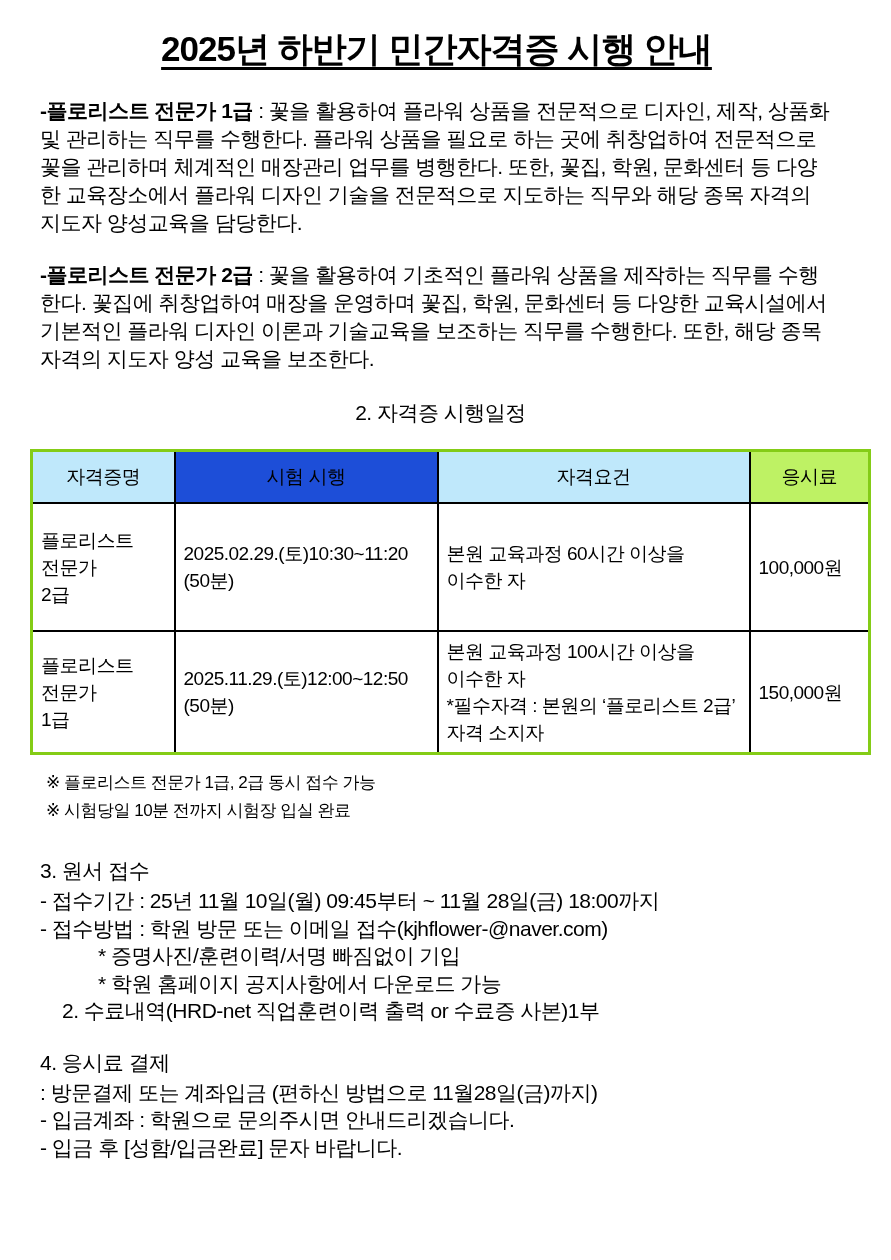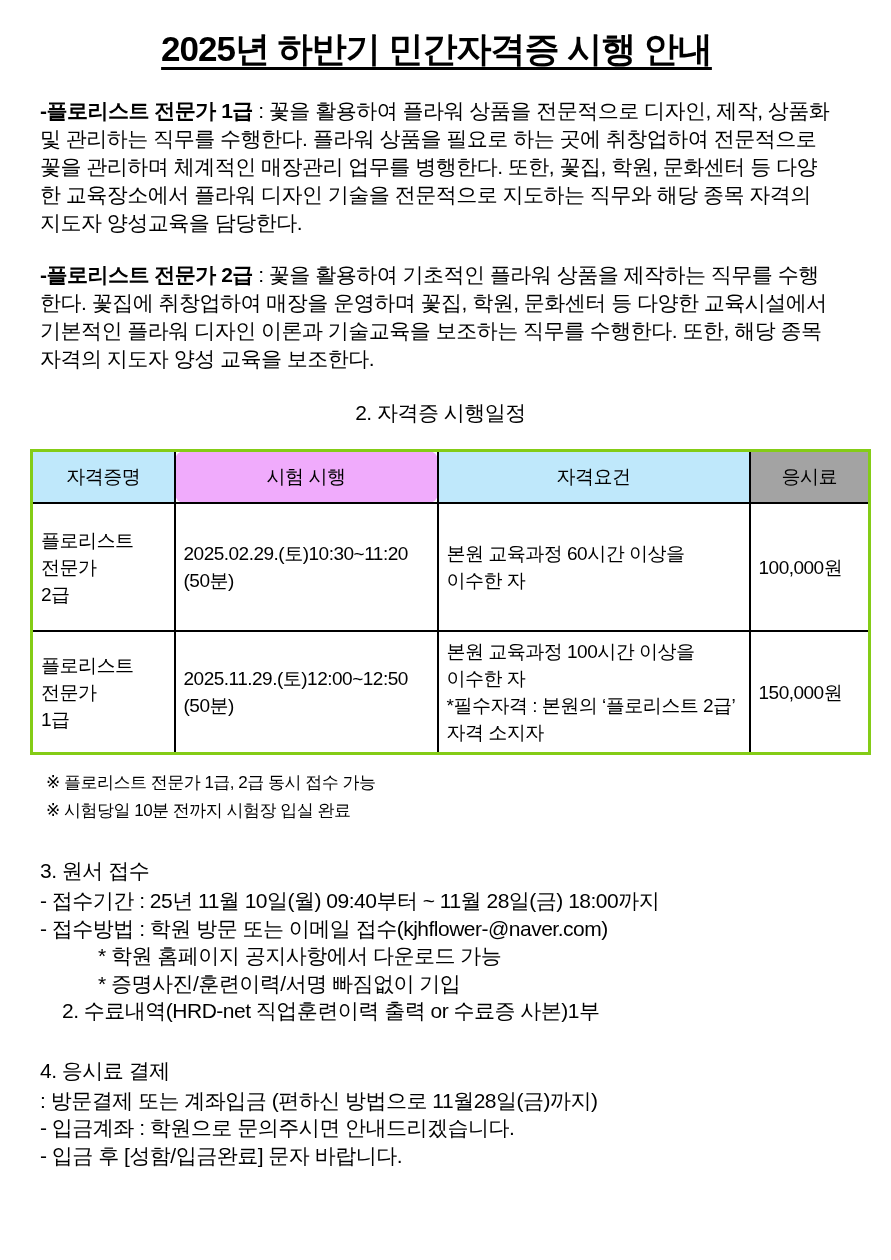--- a/index.html
+++ b/index.html
@@ -20,21 +20,21 @@
     text-decoration:underline;
     text-underline-offset:6px;
     text-decoration-thickness:3px;
     margin:8px 0 0 0;
   }
 
   .sec-heading{font-size:21px;margin:0;font-weight:400;letter-spacing:-0.5px;}
   .h1{margin-top:46px;}
   .h2{margin-top:26px;margin-left:8px;text-align:center;}
   .h3{margin-top:32px;}
-  .h4{margin-top:32px;}
+  .h4{margin-top:24px;}
 
   .para{
     font-size:21px;
     line-height:28px;
     letter-spacing:-0.5px;
     margin:24px 0 0 0;
     text-align:left;
   }
   .para .lead{font-weight:700;}
 
@@ -91,23 +91,23 @@
   <table class="schedule">
     <colgroup>
       <col style="width:143px">
       <col style="width:263px">
       <col style="width:312px">
       <col style="width:120px">
     </colgroup>
     <thead>
       <tr>
         <th style="background: rgb(191, 232, 251);">자격증명</th>
-        <th style="background: #f0abfc; border-radius: 9px;">시험 시행</th>
+        <th style="background: #1d4ed8;">시험 시행</th>
         <th style="background: rgb(191, 232, 251);">자격요건</th>
-        <th style="background: #a3a3a3;">응시료</th>
+        <th style="background: #bef264;">응시료</th>
       </tr>
     </thead>
     <tbody>
       <tr class="row-a">
         <td>플로리스트 전문가
 2급</td>
         <td>2025.02.29.(토)10:30~11:20
 (50분)</td>
         <td>본원 교육과정 60시간 이상을 이수한 자</td>
         <td>100,000원</td>
@@ -124,24 +124,24 @@
     </tbody>
   </table>
 
   <div class="notes">
     <div class="note-line">※ 플로리스트 전문가 1급, 2급 동시 접수 가능</div>
     <div class="note-line">※ 시험당일 10분 전까지 시험장 입실 완료</div>
   </div>
 
   <p class="sec-heading h3">3. 원서 접수</p>
   <div class="lines">
-    <div class="line">- 접수기간 : 25년 11월 10일(월) 09:40부터 ~ 11월 28일(금) 18:00까지</div>
+    <div class="line">- 접수기간 : 25년 11월 10일(월) 09:45부터 ~ 11월 28일(금) 18:00까지</div>
     <div class="line">- 접수방법 : 학원 방문 또는 이메일 접수(kjhflower-@naver.com)</div>
+    <div class="line indent-2">* 증명사진/훈련이력/서명 빠짐없이 기입</div>
     <div class="line indent-2">* 학원 홈페이지 공지사항에서 다운로드 가능</div>
-    <div class="line indent-2">* 증명사진/훈련이력/서명 빠짐없이 기입</div>
     <div class="line indent-1">2. 수료내역(HRD-net 직업훈련이력 출력 or 수료증 사본)1부</div>
   </div>
 
   <p class="sec-heading h4">4. 응시료 결제</p>
   <div class="lines">
     <div class="line">: 방문결제 또는 계좌입금 (편하신 방법으로 11월28일(금)까지)</div>
     <div class="line">- 입금계좌 : 학원으로 문의주시면 안내드리겠습니다.</div>
     <div class="line">- 입금 후 [성함/입금완료] 문자 바랍니다.</div>
   </div>
 

